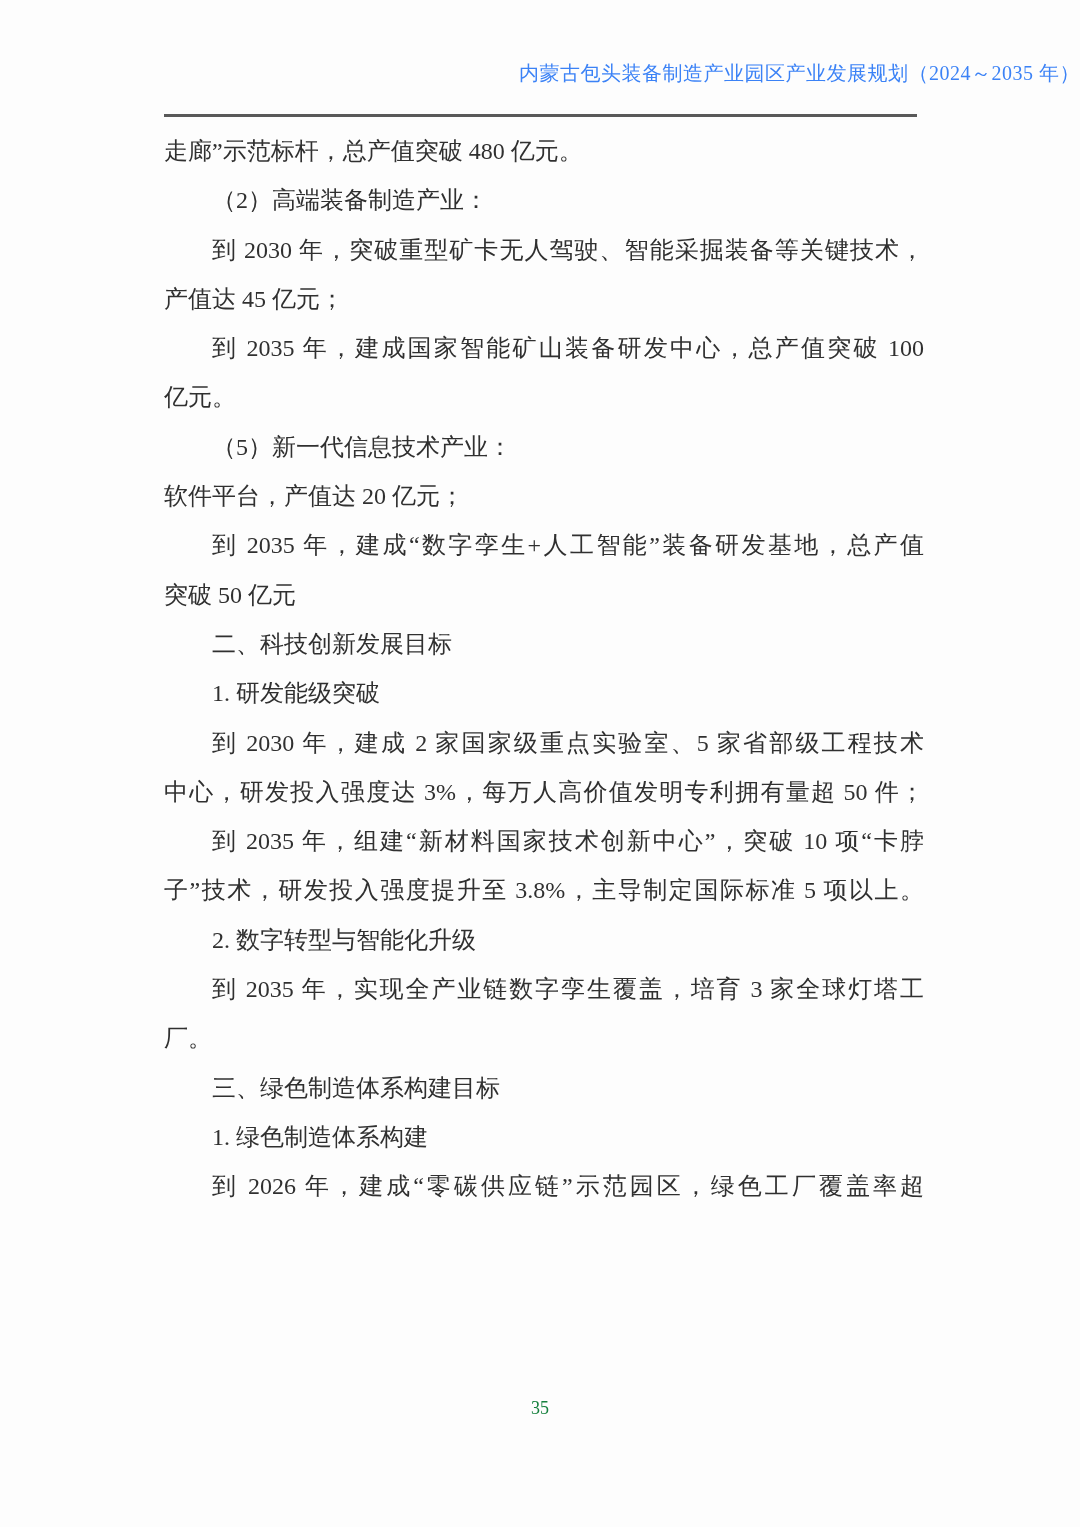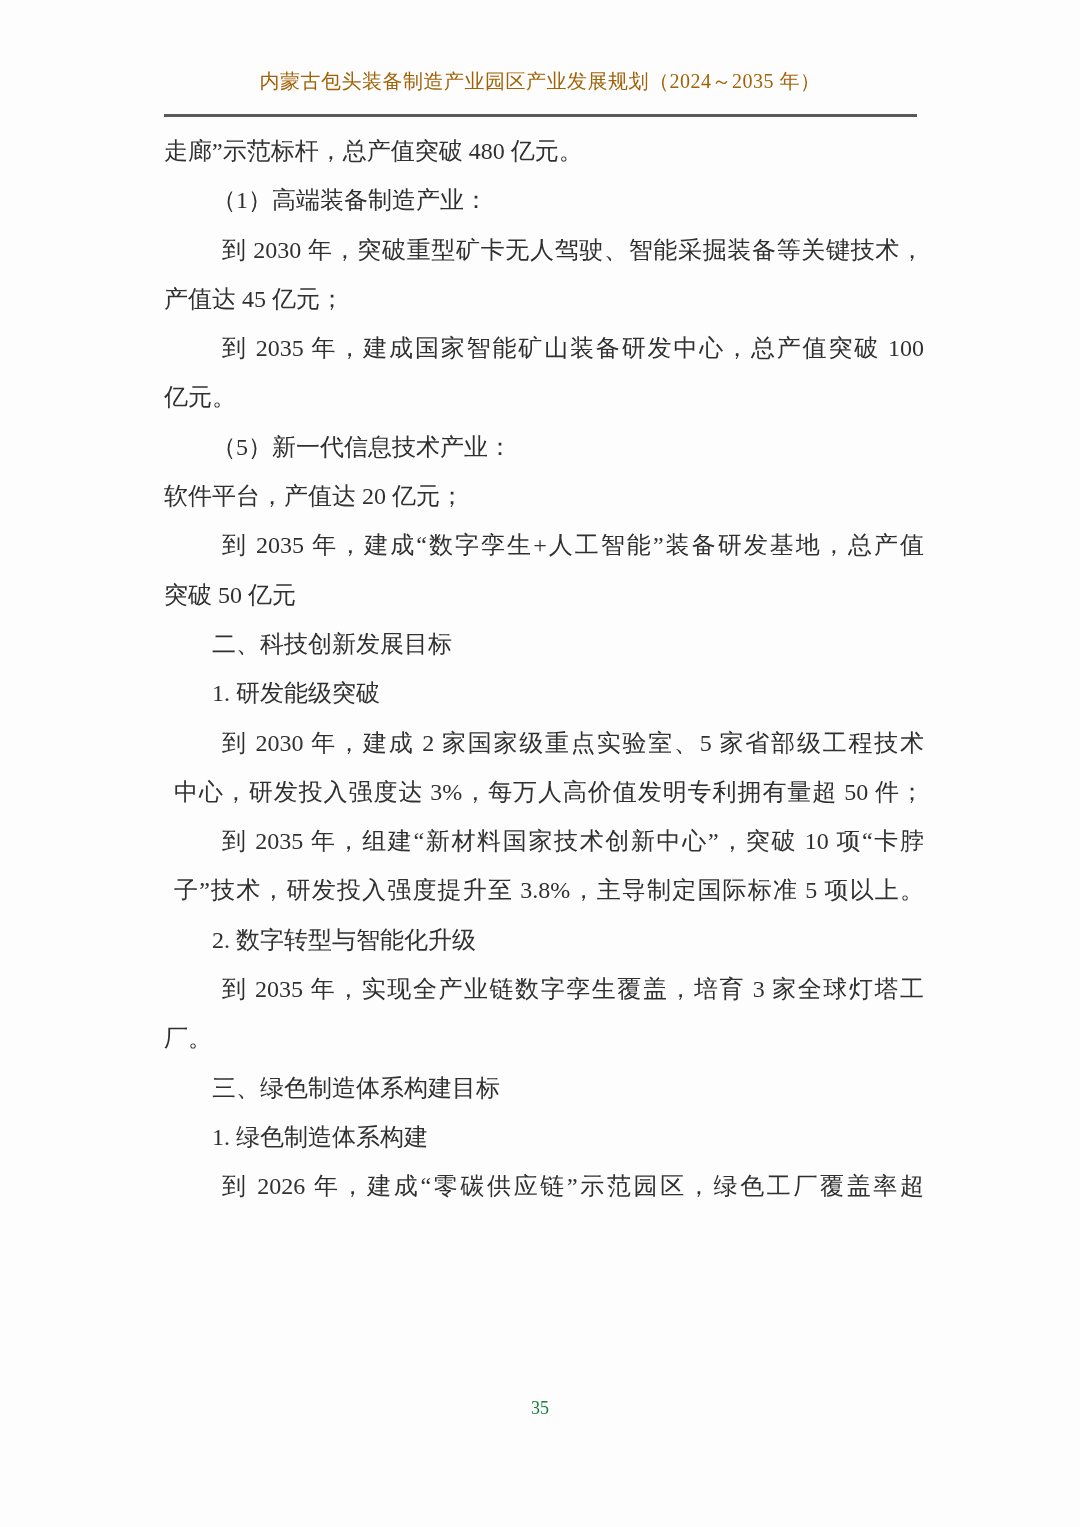--- a/index.html
+++ b/index.html
@@ -11,27 +11,27 @@
     position: relative;
     width: 1080px;
     height: 1527px;
     background: #fdfdfd;
     font-family: "Liberation Serif", "DejaVu Serif", serif;
     color: #303030;
     overflow: hidden;
   }
   .header-title {
     position: absolute;
-    top: 68px;
+    top: 60px;
     left: 0;
     width: 100%;
-    text-align: center;
+    text-align: right;
     font-size: 20px;
     line-height: 26px;
-    color: #a16207;
+    color: #3b82f6;
     letter-spacing: 0.5px;
   }
   .header-divider {
     position: absolute;
     top: 114px;
     left: 164px;
     width: 753px;
     height: 3px;
     background: #595959;
   }
@@ -50,21 +50,20 @@
     color: #303030;
   }
   .line.ind {
     padding-left: 2em;
   }
   .line.fill {
     white-space: normal;
     text-align: justify;
     text-align-last: justify;
     text-justify: inter-ideograph;
-    margin-left: 10px;
   }
   .footer-page-number {
     position: absolute;
     top: 1398px;
     left: 0;
     width: 100%;
     text-align: center;
     font-size: 18px;
     color: #15803d;
   }
@@ -73,21 +72,21 @@
 <body>
 
 <div class="page">
 
   <div class="header-title">内蒙古包头装备制造产业园区产业发展规划（2024～2035 年）</div>
 
   <div class="header-divider"></div>
 
   <div class="body-text">
     <div class="line">走廊”示范标杆，总产值突破 480 亿元。</div>
-    <div class="line ind">（1）高端装备制造产业：</div>
+    <div class="line ind">（2）高端装备制造产业：</div>
     <div class="line ind fill">到 2030 年，突破重型矿卡无人驾驶、智能采掘装备等关键技术，</div>
     <div class="line">产值达 45 亿元；</div>
     <div class="line ind fill">到 2035 年，建成国家智能矿山装备研发中心，总产值突破 100</div>
     <div class="line">亿元。</div>
     <div class="line ind">（5）新一代信息技术产业：</div>
     <div class="line">软件平台，产值达 20 亿元；</div>
     <div class="line ind fill">到 2035 年，建成“数字孪生+人工智能”装备研发基地，总产值</div>
     <div class="line">突破 50 亿元</div>
     <div class="line ind">二、科技创新发展目标</div>
     <div class="line ind">1. 研发能级突破</div>

